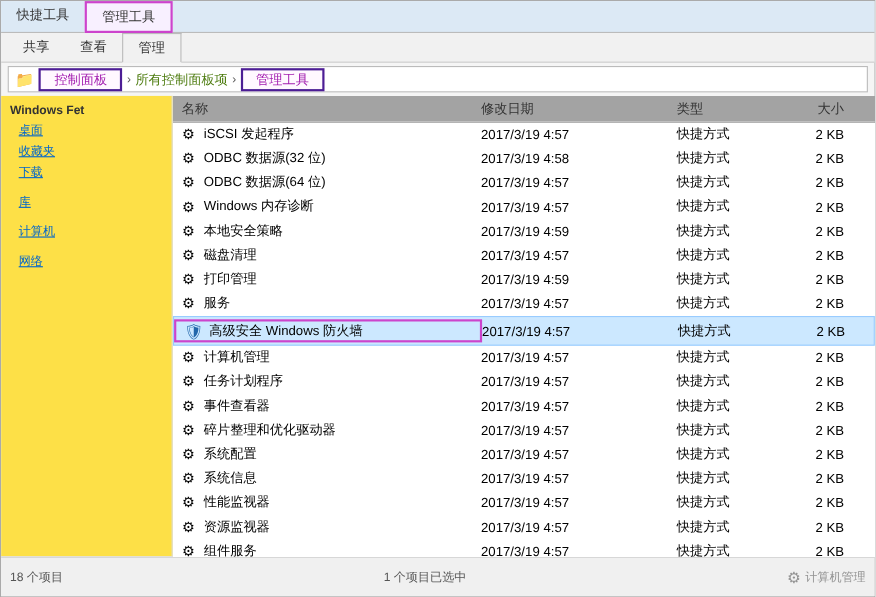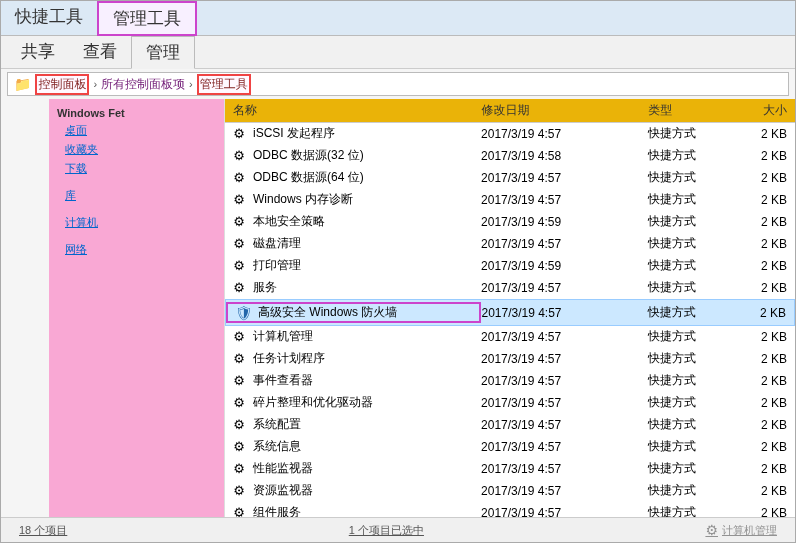--- a/index.html
+++ b/index.html
@@ -23,26 +23,25 @@
 
     
     .main-area {
       display: flex;
       flex: 1;
       overflow: hidden;
     }
 
     
     .left-panel {
-      width: 176px;
-      background: #f9a8d4;
+      width: 156px;
+      background: #fde047;
       border-right: 1px solid #ddd;
       padding: 4px 0;
       overflow-y: auto;
-      margin-left: 48px;
     }
 
     .left-section-title {
       font-size: 11px;
       font-weight: bold;
       color: #333;
       padding: 4px 8px 2px 8px;
     }
 
     .left-item {
@@ -56,21 +55,21 @@
     
     .file-list-area {
       flex: 1;
       overflow-y: auto;
       background: white;
     }
 
     .file-list-header {
       display: flex;
       align-items: center;
-      background: #eab308;
+      background: #a3a3a3;
       border-bottom: 1px solid #ccc;
       padding: 3px 0;
       font-size: 12px;
       color: #333;
       position: sticky;
       top: 0;
     }
 
     .col-name { width: 280px; padding-left: 8px; }
     .col-date { width: 130px; }
@@ -117,44 +116,43 @@
       background: #cce8ff;
       padding: 0 2px;
     }
 
     .status-bar {
       display: flex;
       align-items: center;
       justify-content: space-between;
       background: #f0f0f0;
       border-top: 1px solid #ccc;
-      padding: 2px 18px;
+      padding: 2px 8px;
       font-size: 11px;
       color: #555;
-      height: 25px;
-      text-decoration: underline;
+      height: 36px;
     }
 
     .watermark {
       display: flex;
       align-items: center;
       gap: 4px;
       opacity: 0.6;
     }
 
     .top-ribbon-tabs {
       display: flex;
       background: #dce9f5;
       border-bottom: 1px solid #bbb;
       padding-left: 0;
     }
 
     .top-tab {
       padding: 4px 14px;
-      font-size: 17px;
+      font-size: 12px;
       cursor: pointer;
       color: #333;
     }
 
     .top-tab.active {
       background: #f1f1f1;
       border: 1px solid #bbb;
       border-bottom: 1px solid #f1f1f1;
       margin-bottom: -1px;
     }
@@ -170,29 +168,29 @@
       background: white;
       border: 1px solid #bbb;
       margin: 3px 6px;
       padding: 2px 6px;
       height: 24px;
       gap: 4px;
     }
 
     .bc-item {
       font-size: 12px;
-      color: #701a75;
+      color: #4d7c0f;
       cursor: pointer;
     }
 
     .bc-item.boxed {
-      border: 2px solid #ef4444;
-      padding: 0 1px;
+      border: 2px solid #4c1d95;
+      padding: 0 12px;
       background: #fff8ff;
-      color: #7f1d1d;
+      color: #a21caf;
     }
 
     .bc-arrow {
       color: #555;
       font-size: 11px;
     }
   </style>
 </head>
 <body>
 

